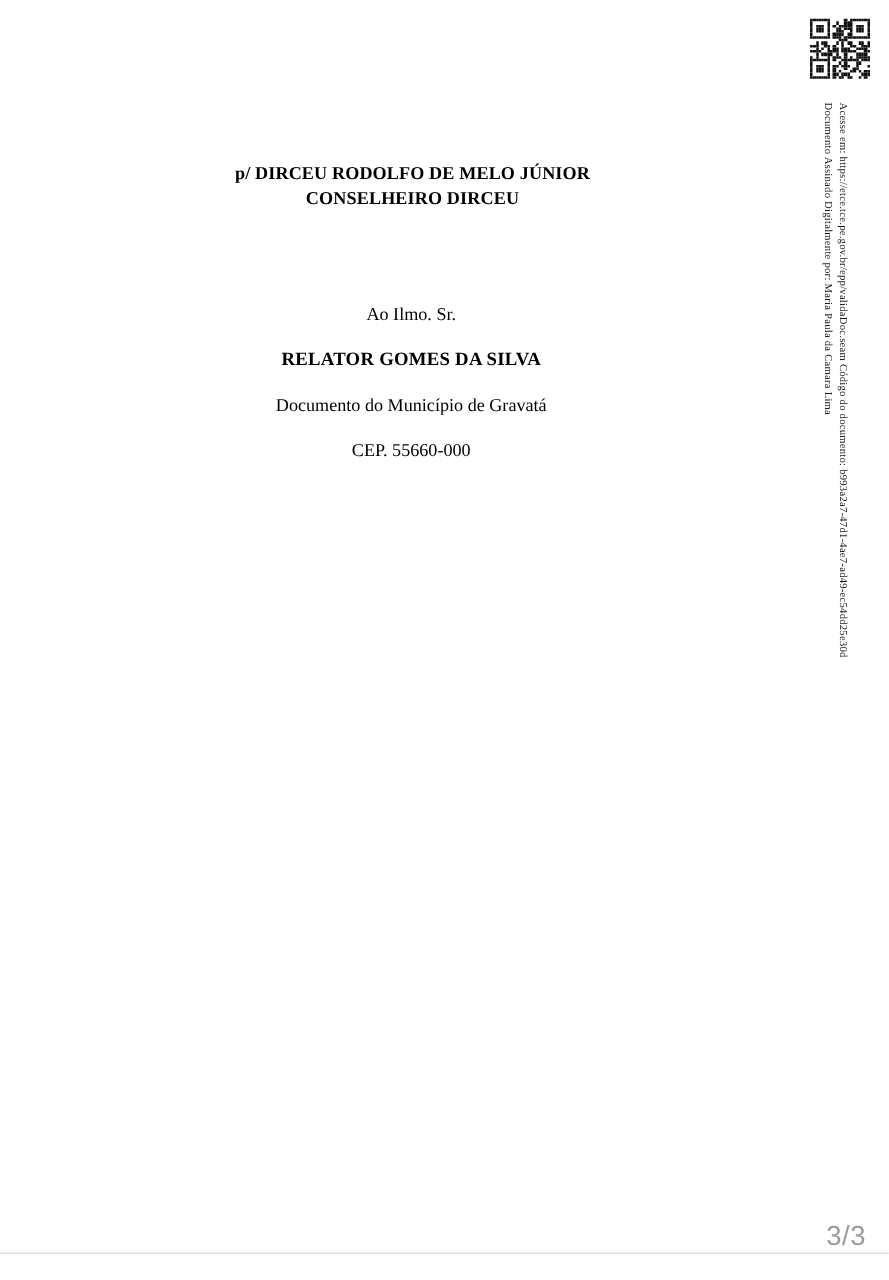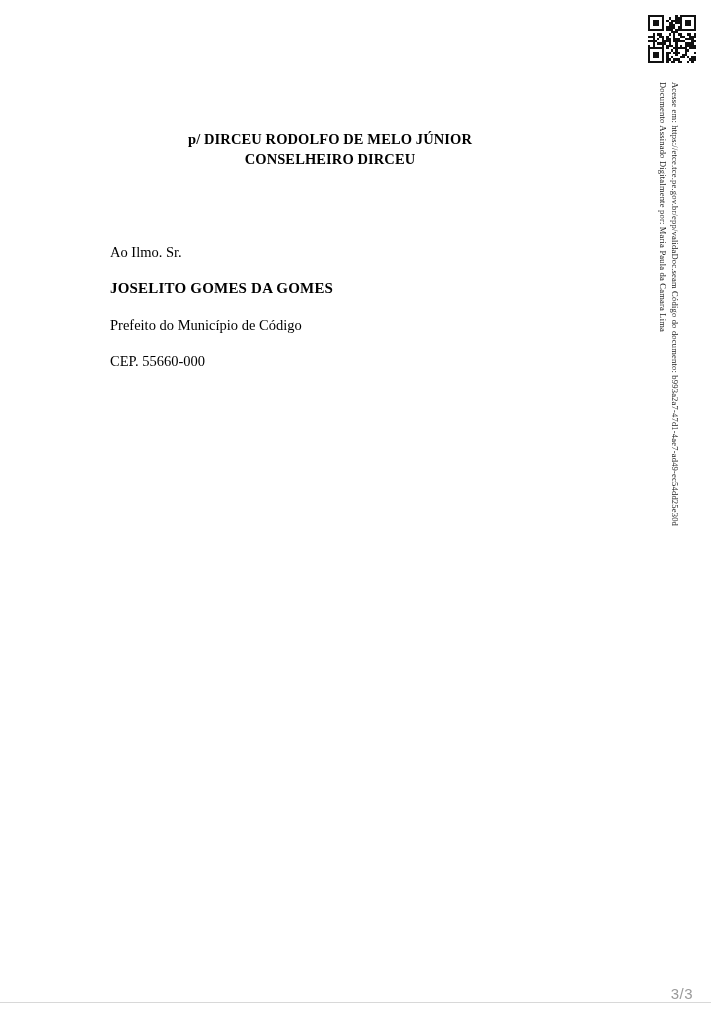--- a/index.html
+++ b/index.html
@@ -35,23 +35,24 @@
     text-align: center;
     font-weight: bold;
     font-size: 14.5px;
     line-height: 1.35;
     letter-spacing: 0.1px;
   }
 
   
   #recipient-block {
     position: absolute;
-    left: 110px;
+    left: 94px;
     top: 243px;
     width: 470px;
+    text-align: center;
   }
   .addr-line {
     font-size: 14.5px;
     line-height: 1.3;
     margin-bottom: 17px;
   }
   .addr-line.name {
     font-weight: bold;
     font-size: 15px;
     letter-spacing: 0.2px;
@@ -109,39 +110,39 @@
     width: 711px;
     height: 21px;
     background: #ffffff;
     border-top: 1px solid #d8d8d8;
   }
   #page-indicator {
     position: absolute;
     right: 18px;
     bottom: 22px;
     font-family: "Liberation Sans", sans-serif;
-    font-size: 15px;
+    font-size: 22px;
     color: #9a9a9a;
     letter-spacing: 0.5px;
   }
 </style>
 </head>
 <body>
 
 <div id="page-sheet">
 
   <div id="signature-block">
     <div>p/ DIRCEU RODOLFO DE MELO JÚNIOR</div>
     <div>CONSELHEIRO DIRCEU</div>
   </div>
 
   <div id="recipient-block">
     <div class="addr-line">Ao Ilmo. Sr.</div>
-    <div class="addr-line name">JOSELITO GOMES DA GOMES</div>
-    <div class="addr-line">Prefeito do Município de Código</div>
+    <div class="addr-line name">RELATOR GOMES DA SILVA</div>
+    <div class="addr-line">Documento do Município de Gravatá</div>
     <div class="addr-line">CEP. 55660-000</div>
   </div>
 
   <div id="digital-stamp">
     <div id="qr-code">
         <i style="grid-row-start: 1; grid-column-start: 1;"></i>
         <i style="grid-row-start: 1; grid-column-start: 2;"></i>
         <i style="grid-row-start: 1; grid-column-start: 3;"></i>
         <i style="grid-row-start: 1; grid-column-start: 4;"></i>
         <i style="grid-row-start: 1; grid-column-start: 5;"></i>

